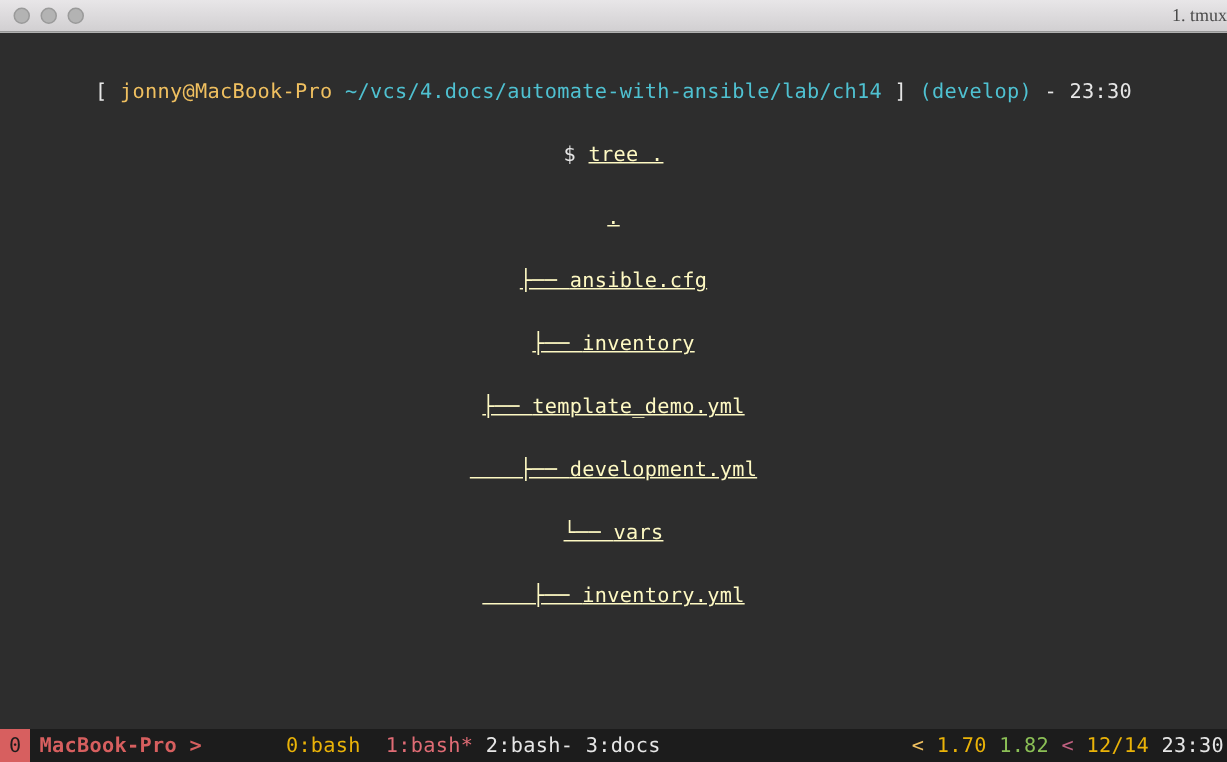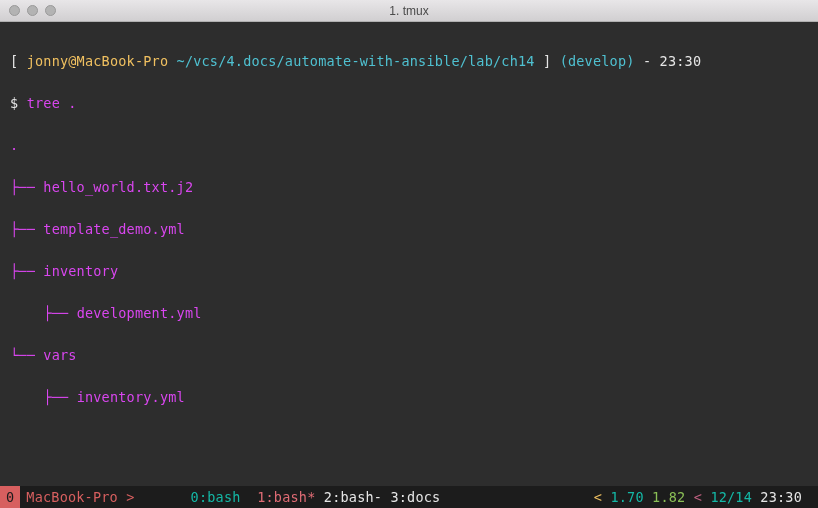--- a/index.html
+++ b/index.html
@@ -28,37 +28,38 @@
     .dot {
       width: 11px;
       height: 11px;
       border-radius: 50%;
       background: #b3b3b3;
       border: 0.5px solid #9a9a9a;
     }
     .title {
       position: absolute;
       left: 0; right: 0;
-      text-align: center;
-      font-family: Liberation Sans, sans-serif;
+      text-align: right;
+      font-family: Liberation Serif, serif;
       font-size: 12px;
       color: #4a4a4a;
       pointer-events: none;
     }
     .terminal {
       background: #2d2d2d;
       color: #d8d8d8;
       padding: 8px 10px 0 10px;
       line-height: 21px;
       height: calc(100% - 22px - 22px);
       white-space: pre;
       letter-spacing: 0.2px;
+      text-align: center;
     }
     .white { color: #e6e6e6; }
-    .dim { color: #d946ef; }
+    .dim { color: #fef9c3; text-decoration: underline; }
     .yellow { color: #f0c060; }
     .cyan { color: #4fc1d1; }
     .branch { color: #4fc1d1; }
     .prompt-sym { color: #e6e6e6; }
     .statusbar {
       position: absolute;
       bottom: 0; left: 0; right: 0;
       height: 22px;
       background: #1c1c1c;
       color: #d8d8d8;
@@ -70,24 +71,24 @@
       letter-spacing: 0.2px;
     }
     .sb-block-red {
       background: #d75f5f;
       color: #1c1c1c;
       padding: 0 6px;
       height: 22px;
       display: inline-flex;
       align-items: center;
     }
-    .sb-host { color: #d75f5f; padding-left: 6px; }
+    .sb-host { color: #d75f5f; padding-left: 6px; font-weight: bold; }
     .sb-tabs { margin-left: 56px; }
-    .sb-right { margin-left: auto; padding-right: 16px; }
-    .orange { color: #14b8a6; }
+    .sb-right { margin-left: auto; padding-right: 2px; }
+    .orange { color: #eab308; }
     .red { color: #e06c75; margin-top: 36px; }
     .green { color: #8bbf56; }
     .pink { color: #c06080; }
     .chevL { color: #f0c060; }
   </style>
 </head>
 <body>
 
 <div class="titlebar">
   <div class="traffic">
@@ -95,23 +96,23 @@
     <span class="dot"></span>
     <span class="dot"></span>
   </div>
   <div class="title">1. tmux</div>
 </div>
 
 <div class="terminal">
 <div><span class="white">[ </span><span class="yellow">jonny@MacBook-Pro</span><span class="white"> </span><span class="cyan">~/vcs/4.docs/automate-with-ansible/lab/ch14</span><span class="white"> ] </span><span class="branch">(<span>develop</span>)</span><span class="white"> - </span><span class="white">23:30</span></div>
 <div><span class="prompt-sym">$ </span><span class="dim">tree .</span></div>
 <div class="dim">.</div>
-<div class="dim"><span>├── </span><span>hello_world.txt.j2</span></div>
+<div class="dim"><span>├── </span><span>ansible.cfg</span></div>
+<div class="dim"><span>├── </span><span>inventory</span></div>
 <div class="dim"><span>├── </span><span>template_demo.yml</span></div>
-<div class="dim"><span>├── </span><span>inventory</span></div>
 <div class="dim"><span>    ├── </span><span>development.yml</span></div>
 <div class="dim"><span>└── </span><span>vars</span></div>
 <div class="dim"><span>    ├── </span><span>inventory.yml</span></div>
 
 
 
 
 
 </div>
 

